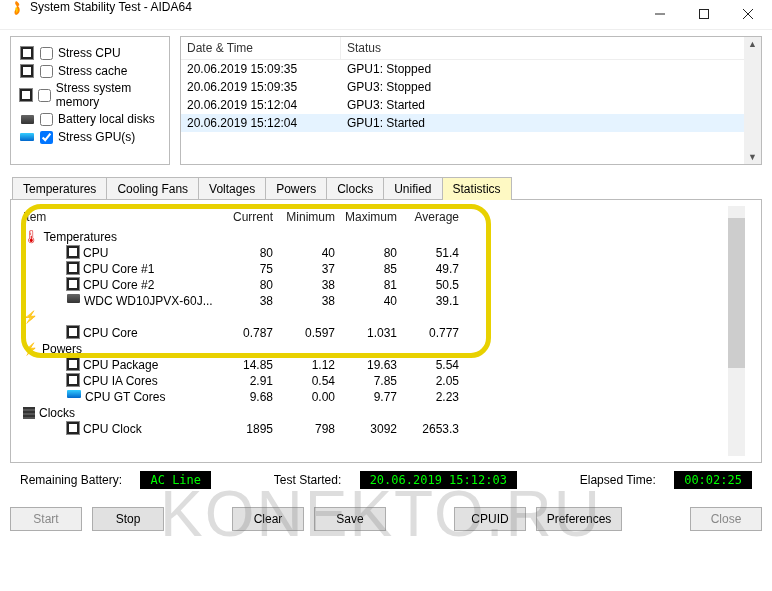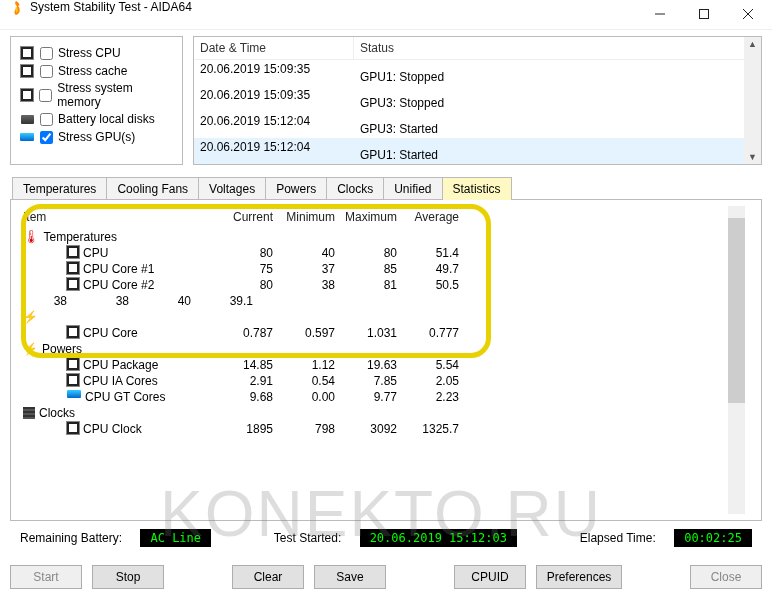--- a/index.html
+++ b/index.html
@@ -3,39 +3,39 @@
 <meta charset="utf-8">
 <style>
 * { box-sizing: border-box; margin: 0; padding: 0; }
 body { font-family: "Segoe UI", Tahoma, sans-serif; font-size: 12px; background: #fff; color: #000; width: 772px; height: 591px; overflow: hidden; position: relative; }
 .titlebar { height: 30px; display: flex; align-items: flex-start; padding: 0 2px 0 8px; border-bottom: 1px solid #eee; }
 .titlebar .flame { width: 16px; height: 16px; margin-right: 6px; }
 .titlebar .title { flex: 1; font-size: 12px; }
 .titlebar .win-btn { width: 44px; height: 28px; display: flex; align-items: center; justify-content: center; color: #222; }
 .content { padding: 6px 10px 6px 10px; }
 .top-row { display: flex; gap: 10px; }
-.stress-box { border: 1px solid #bbb; padding: 6px 8px 17px 8px; width: 173px; }
+.stress-box { border: 1px solid #bbb; padding: 6px 8px 17px 8px; width: 160px; }
 .stress-row { display: flex; align-items: center; gap: 5px; margin: 2px 0; }
 .stress-row .dev-icon { width: 16px; height: 16px; display:flex; align-items:center; justify-content:center; }
 .stress-row input[type=checkbox] { width: 13px; height: 13px; }
 .events-box { flex: 1; border: 1px solid #bbb; position: relative; }
 .events-header { display: flex; background: #fff; border-bottom: 1px solid #eee; }
 .events-header div:first-child { width: 160px; padding: 4px 6px; color: #333; border-right: 1px solid #eee; }
 .events-header div:last-child { flex: 1; padding: 4px 6px; color: #333; }
 .event-row { display: flex; }
 .event-row.sel { background: #e5f3ff; }
 .event-row div:first-child { width: 160px; padding: 2px 6px; }
-.event-row div:last-child { flex: 1; padding: 2px 6px; margin-top: 8px; }
+.event-row div:last-child { flex: 1; padding: 2px 6px; }
 .events-scroll { position: absolute; right: 0; top: 0; bottom: 0; width: 17px; background: #f0f0f0; display:flex; flex-direction:column; align-items:center; justify-content:space-between; }
 .events-scroll span { font-size: 9px; color: #555; padding:2px; }
 .tabstrip { display: flex; margin-top: 12px; padding-left: 2px; }
 .tab { padding: 4px 10px; border: 1px solid #bbb; border-bottom: none; margin-right: -1px; background: #fff; position: relative; }
 .tab.inactive { background: #f3f3f3; }
 .tab.active { background: #fef9c3; z-index: 2; }
-.panel { border: 1px solid #bbb; margin-top: -1px; padding: 6px 16px 6px 4px; height: 322px; position: relative; }
+.panel { border: 1px solid #bbb; margin-top: -1px; padding: 6px 16px 6px 4px; height: 264px; position: relative; }
 .highlight { position: absolute; border: 5px solid #e8d100; border-radius: 20px; left: 10px; top: 4px; width: 470px; height: 154px; pointer-events: none; }
 .stats-wrap { height: 100%; overflow: hidden; display:flex; }
 .stats-table { flex:1; }
 .stats-head, .stats-row { display: flex; align-items: center; }
 .stats-head { font-weight: 400; color: #222; padding: 4px 0; }
 .col-item { width: 206px; padding-left: 8px; }
 .col-num { width: 62px; text-align: right; padding-right: 10px; }
 .stats-row { padding: 1px 0; }
 .stats-row .indent2 { padding-left: 44px; display: flex; align-items: flex-start; gap: 4px; }
 .group-row .col-item { display:flex; align-items:center; gap:4px; padding-left:8px; }
@@ -216,20 +216,28 @@
                 </span>
                 <span>CPU Core #2</span>
               </div>
             </div>
             <div class="col-num">80</div>
             <div class="col-num">38</div>
             <div class="col-num">81</div>
             <div class="col-num">50.5</div>
           </div>
           <div class="stats-row">
+            <div class="col-item">
+              <div class="indent2">
+                <span class="dev-icon">
+                  <div class="disk-icon"></div>
+                </span>
+                <span>WDC WD10JPVX-60J...</span>
+              </div>
+            </div>
             <div class="col-num">38</div>
             <div class="col-num">38</div>
             <div class="col-num">40</div>
             <div class="col-num">39.1</div>
           </div>
           <div class="stats-row group-row">
             <div class="col-item">
               <span class="dev-icon bolt-icon">⚡</span>
               <span></span>
             </div>
@@ -309,21 +317,21 @@
               <div class="indent2">
                 <span class="dev-icon">
                   <div class="cpu-icon"></div>
                 </span>
                 <span>CPU Clock</span>
               </div>
             </div>
             <div class="col-num">1895</div>
             <div class="col-num">798</div>
             <div class="col-num">3092</div>
-            <div class="col-num">1325.7</div>
+            <div class="col-num">2653.3</div>
           </div>
         </div>
       <div class="panel-scroll">
           <div class="thumb"></div>
         </div>
     </div>
     <div class="highlight"></div>
   </div>
 
   <div class="statusbar">

